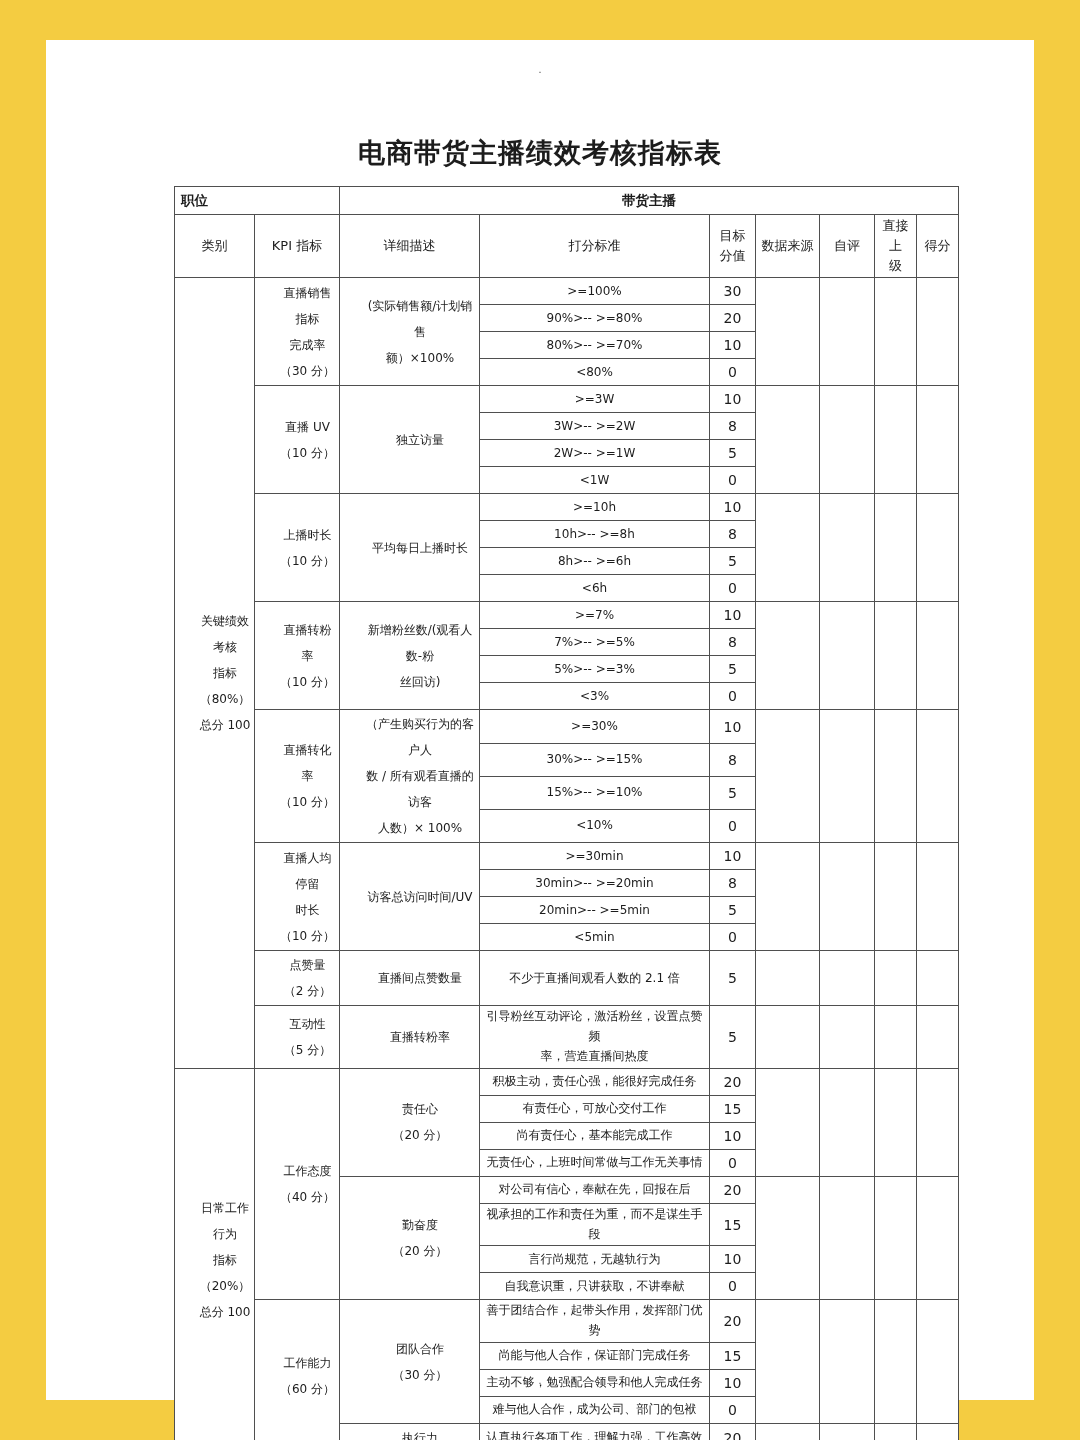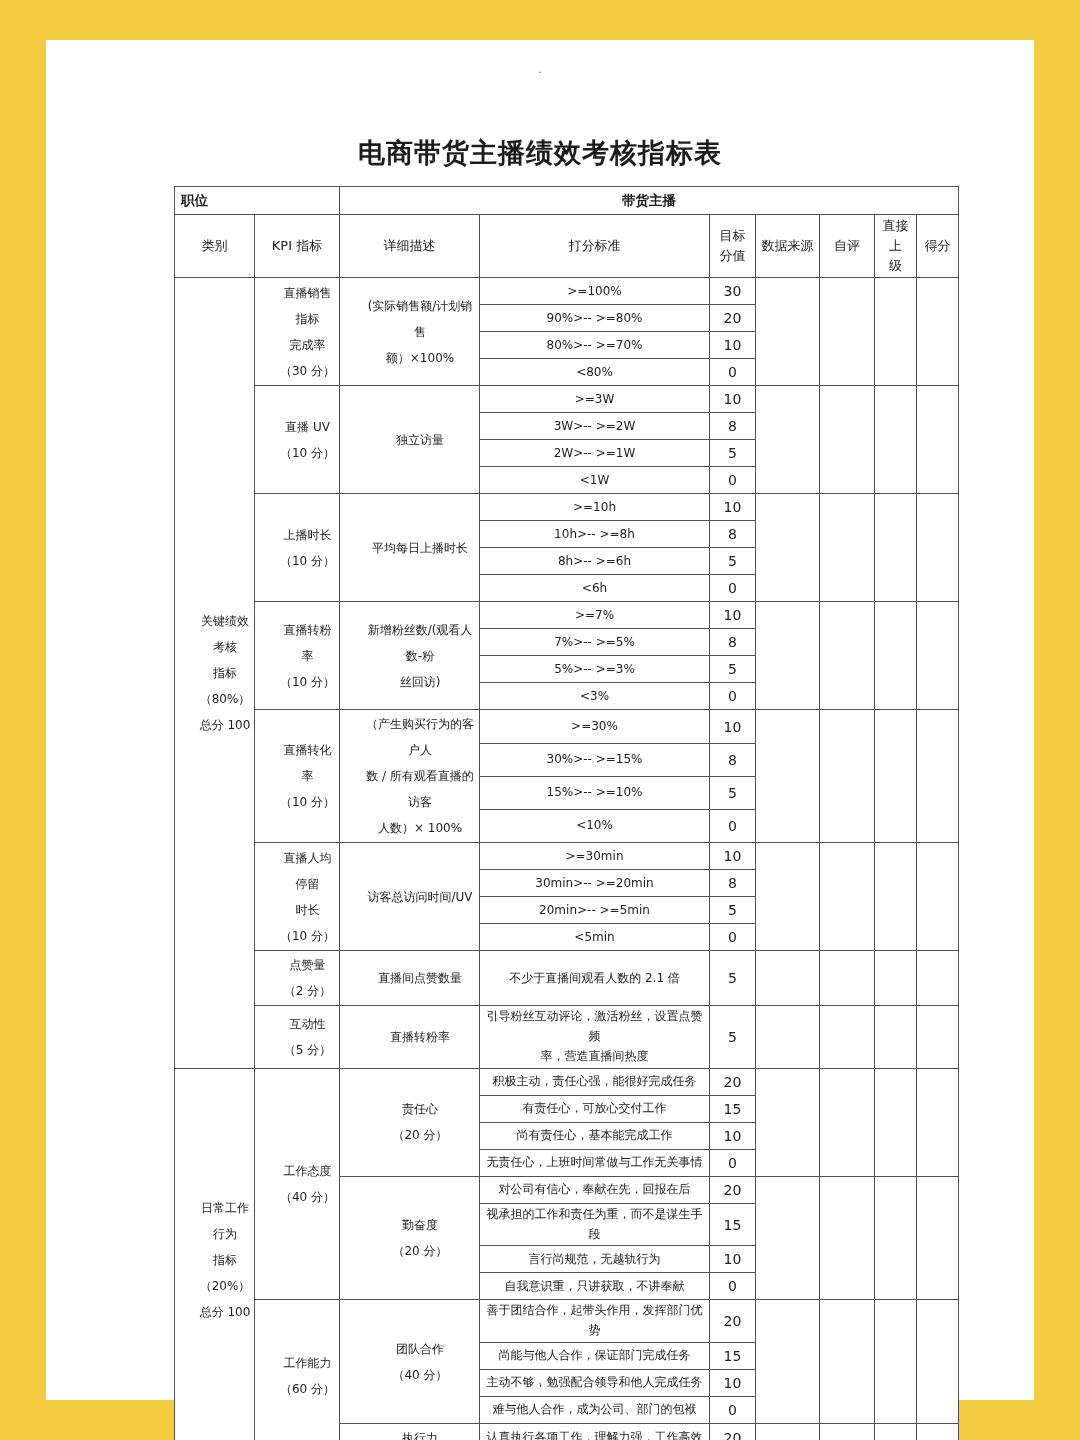--- a/index.html
+++ b/index.html
@@ -308,21 +308,21 @@
           <td class="score">10</td>
         </tr>
         <tr>
           <td class="pre criteria">自我意识重，只讲获取，不讲奉献</td>
           <td class="score">0</td>
         </tr>
         <tr>
           <td rowspan="5" class="pre kpi">工作能力
 （60 分）</td>
           <td rowspan="4" class="pre desc">团队合作
-（40 分）</td>
+（30 分）</td>
           <td class="pre criteria">善于团结合作，起带头作用，发挥部门优势</td>
           <td class="score">20</td>
           <td rowspan="4"></td>
           <td rowspan="4"></td>
           <td rowspan="4"></td>
           <td rowspan="4"></td>
         </tr>
         <tr>
           <td class="pre criteria">尚能与他人合作，保证部门完成任务</td>
           <td class="score">15</td>

